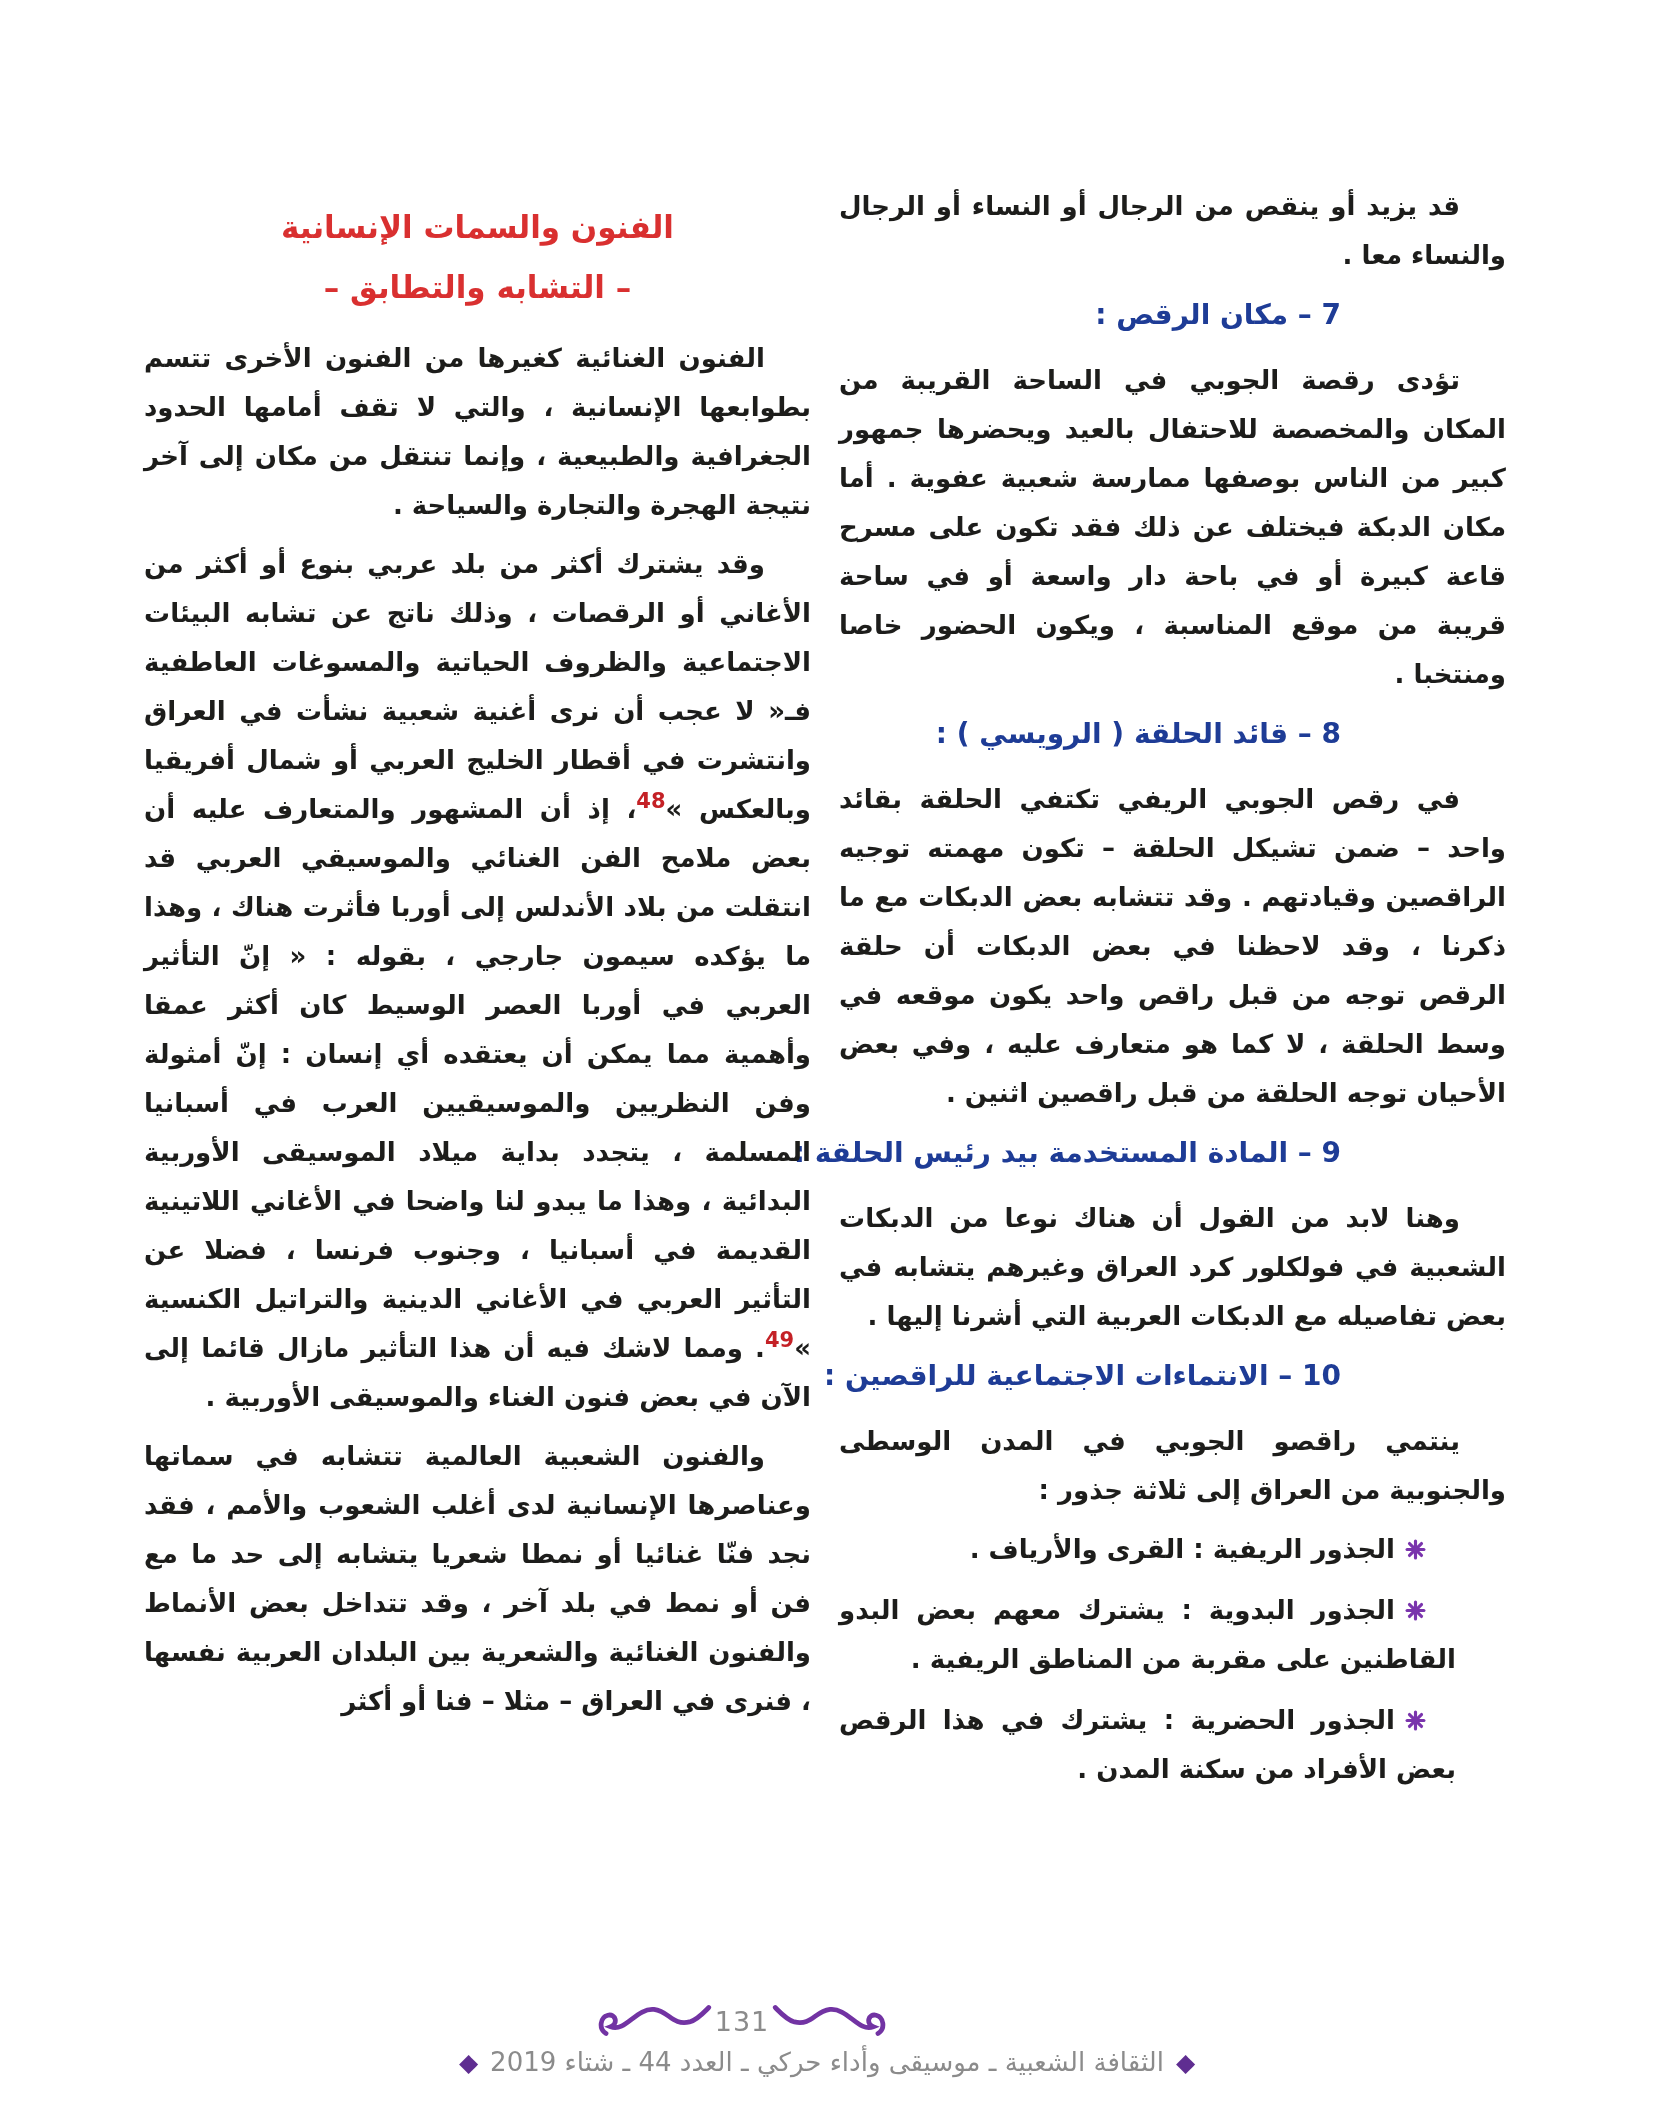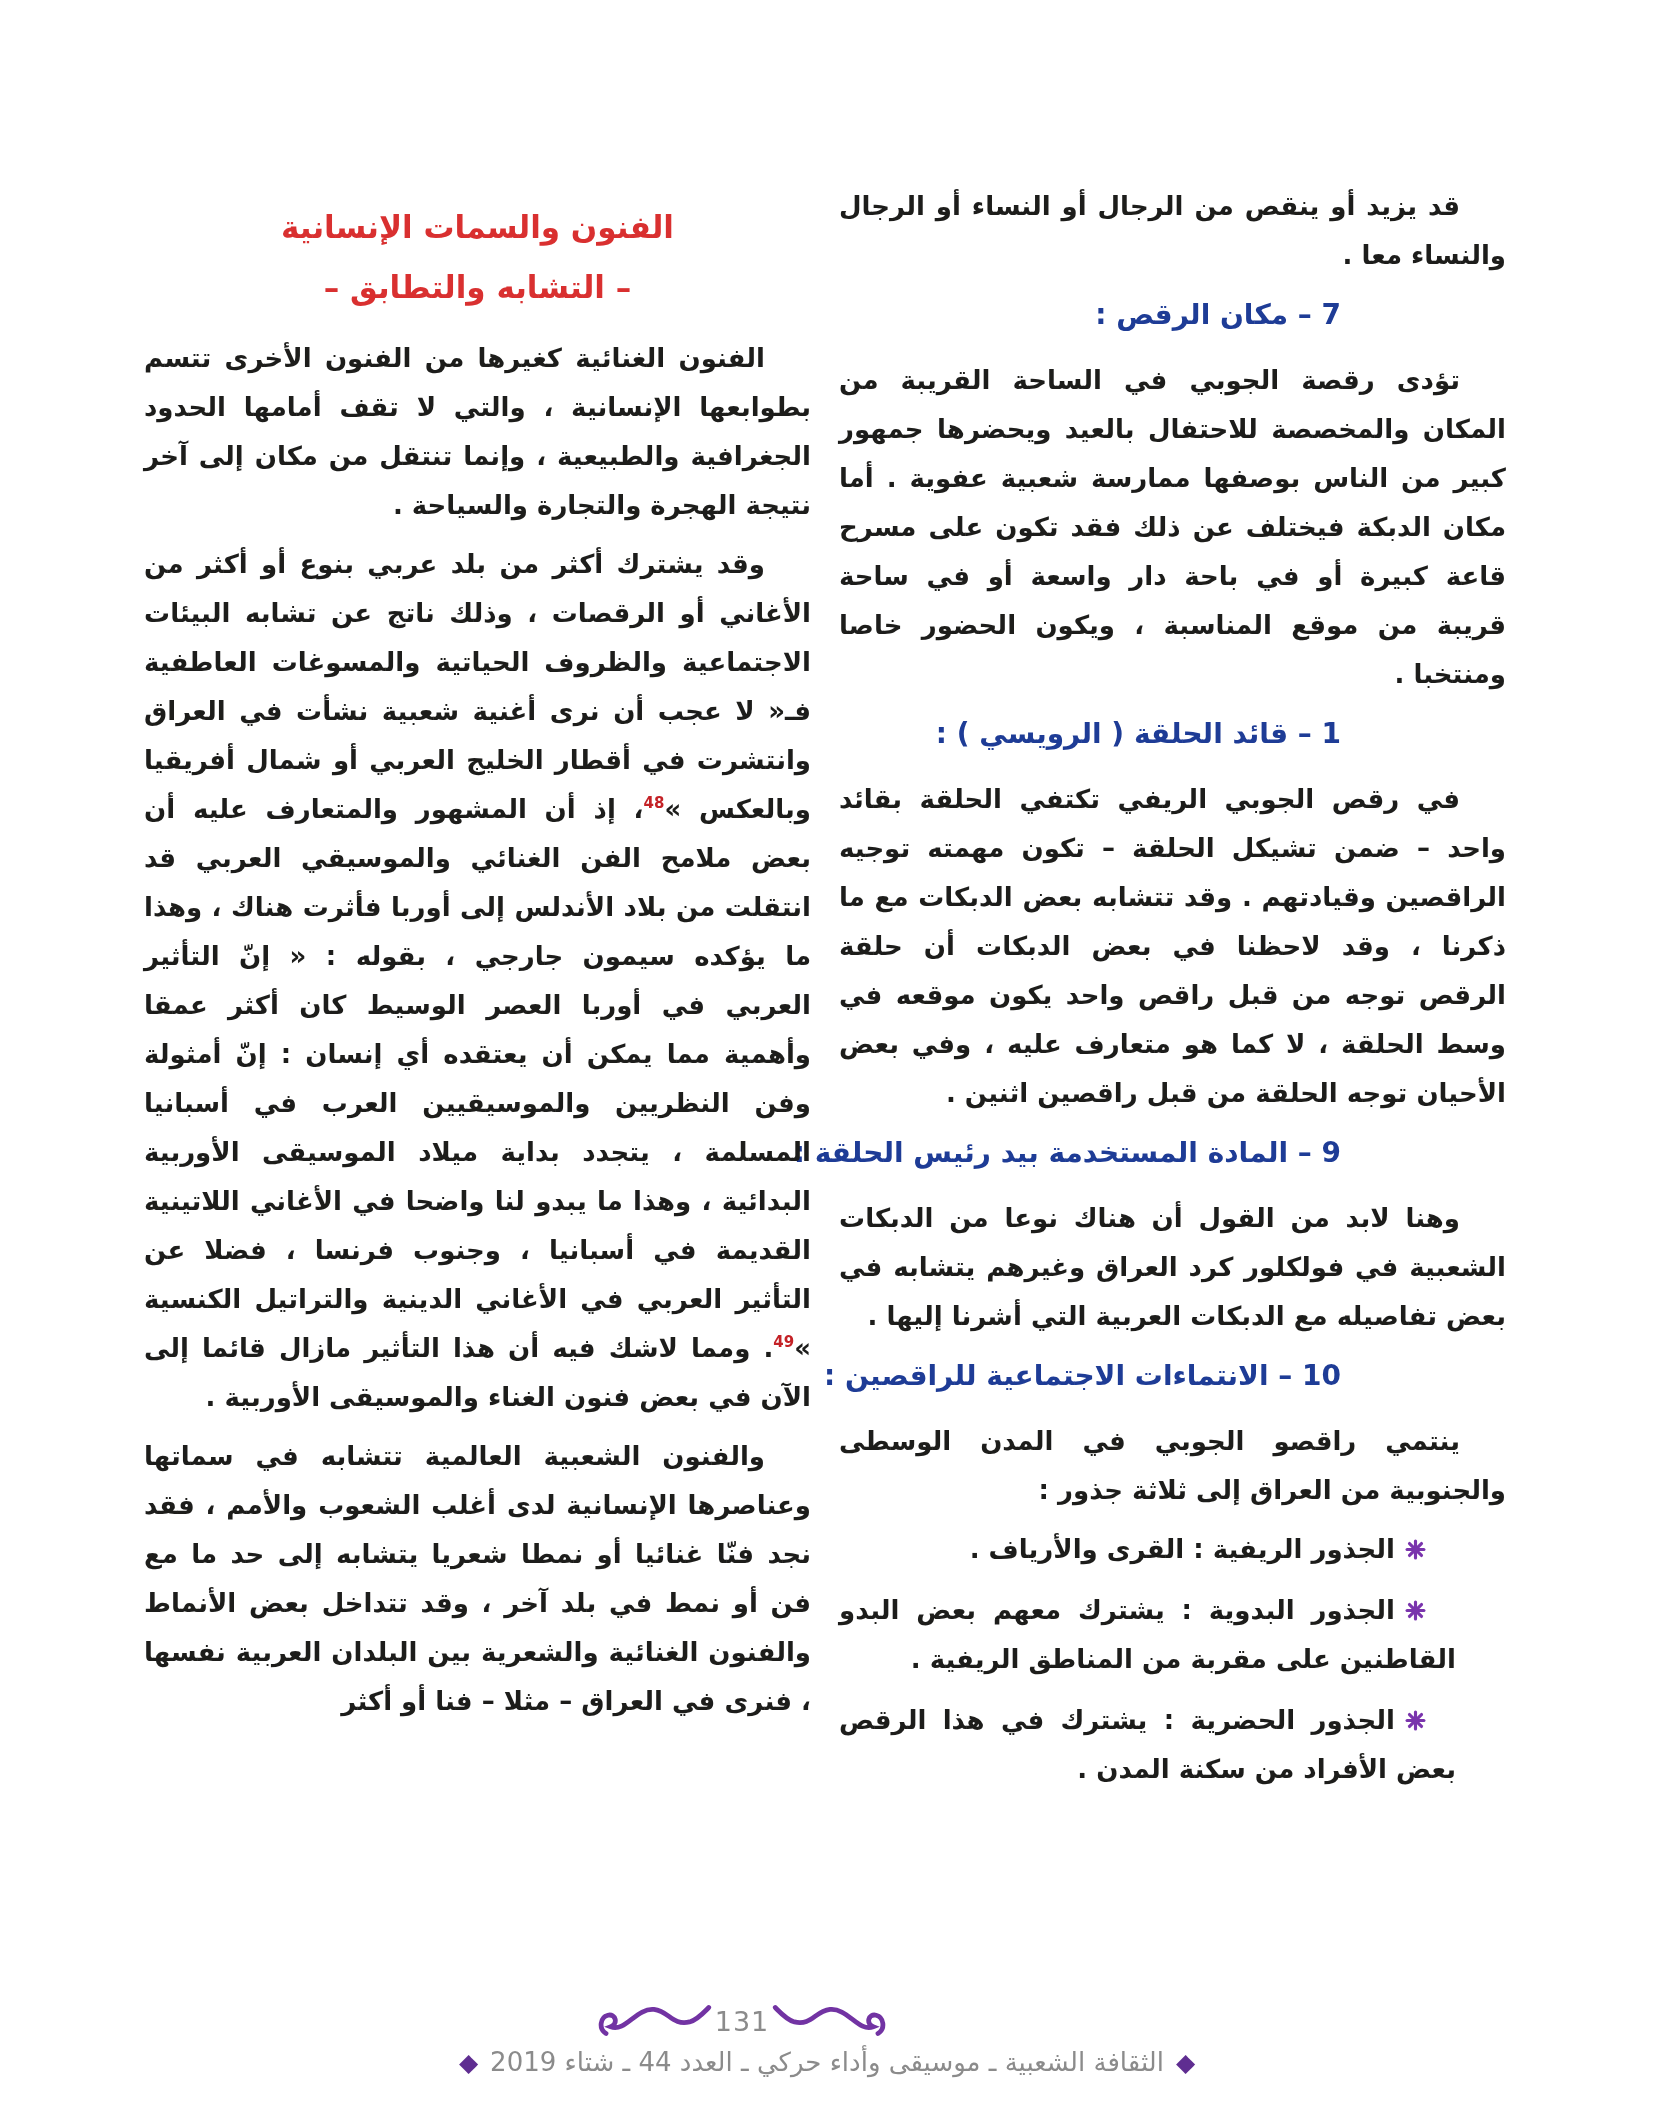--- a/index.html
+++ b/index.html
@@ -28,21 +28,21 @@
     padding-right:165px; margin:2px 0 16px;
     white-space:nowrap;
   }
   .h-red {
     color:#d93030; font-size:31px; line-height:46px; font-weight:700;
     text-align:center;
   }
   .h-red-main { margin:22px 0 14px; }
   .h-red-sub  { margin:0 0 24px; }
   .fn {
-    color:#c42126; font-size:15px; font-weight:700;
+    color:#c42126; font-size:21px; font-weight:700;
     vertical-align:super; line-height:0;
   }
   .bullet {
     font-size:26px; line-height:49px; font-weight:700;
     color:#1d1d1b; text-align:justify;
     padding-right:50px; text-indent:30px;
     margin-bottom:12px;
   }
   .flower {
     display:inline-block; width:21px; height:21px;
@@ -69,21 +69,21 @@
 <body>
 
 <div class="page">
 
   <div class="columns">
 
     <div class="col">
       <p class="par">قد يزيد أو ينقص من الرجال أو النساء أو الرجال والنساء معا .</p>
       <h3 class="h-blue">7 – مكان الرقص :</h3>
       <p class="par">تؤدى رقصة الجوبي في الساحة القريبة من المكان والمخصصة للاحتفال بالعيد ويحضرها جمهور كبير من الناس بوصفها ممارسة شعبية عفوية . أما مكان الدبكة فيختلف عن ذلك فقد تكون على مسرح قاعة كبيرة أو في باحة دار واسعة أو في ساحة قريبة من موقع المناسبة ، ويكون الحضور خاصا ومنتخبا .</p>
-      <h3 class="h-blue">1 – قائد الحلقة ( الرويسي ) :</h3>
+      <h3 class="h-blue">8 – قائد الحلقة ( الرويسي ) :</h3>
       <p class="par">في رقص الجوبي الريفي تكتفي الحلقة بقائد واحد – ضمن تشيكل الحلقة – تكون مهمته توجيه الراقصين وقيادتهم . وقد تتشابه بعض الدبكات مع ما ذكرنا ، وقد لاحظنا في بعض الدبكات أن حلقة الرقص توجه من قبل راقص واحد يكون موقعه في وسط الحلقة ، لا كما هو متعارف عليه ، وفي بعض الأحيان توجه الحلقة من قبل راقصين اثنين .</p>
       <h3 class="h-blue">9 – المادة المستخدمة بيد رئيس الحلقة :</h3>
       <p class="par">وهنا لابد من القول أن هناك نوعا من الدبكات الشعبية في فولكلور كرد العراق وغيرهم يتشابه في بعض تفاصيله مع الدبكات العربية التي أشرنا إليها .</p>
       <h3 class="h-blue">10 – الانتماءات الاجتماعية للراقصين :</h3>
       <p class="par">ينتمي راقصو الجوبي في المدن الوسطى والجنوبية من العراق إلى ثلاثة جذور :</p>
 
       <div class="bullet">
         <svg class="flower" viewBox="0 0 20 20">
           <g stroke="#7a34ad" stroke-width="3" stroke-linecap="round">
             <line x1="10" y1="2" x2="10" y2="18"></line>

